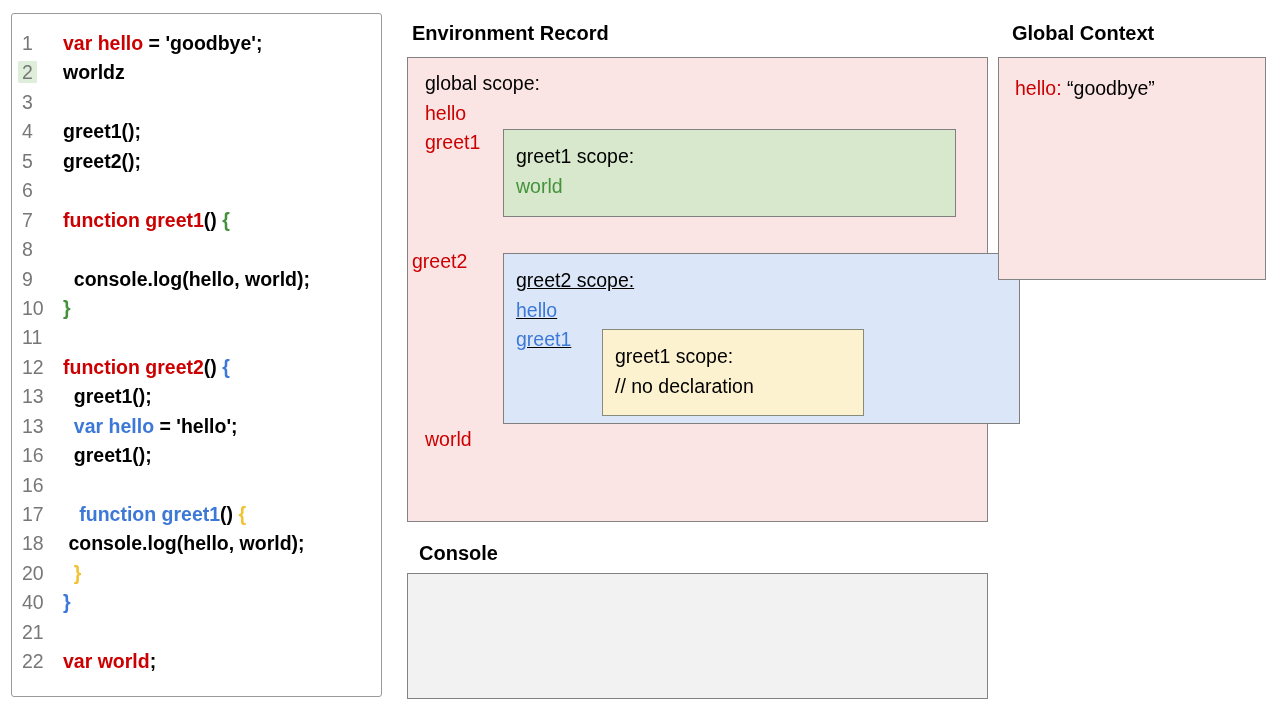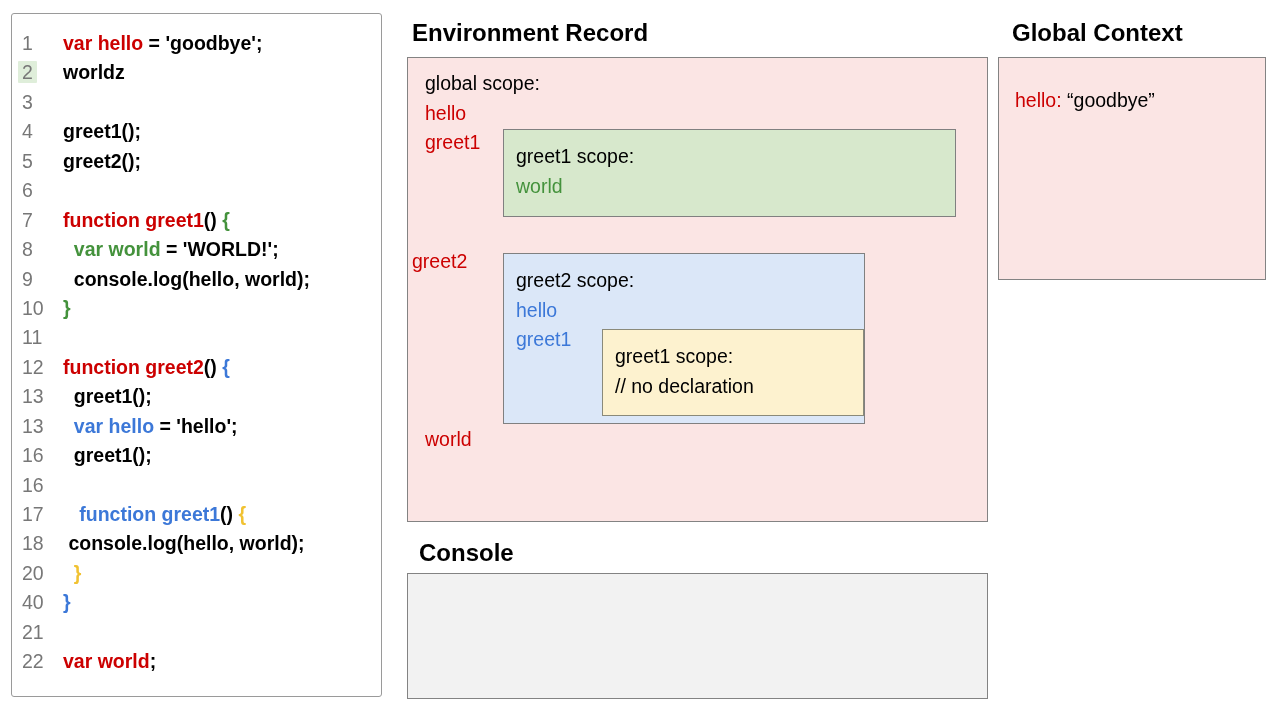--- a/index.html
+++ b/index.html
@@ -15,37 +15,37 @@
   .num{padding:0 4px;margin-left:-4px;border-radius:1px;}
   .num.hl{background:#dfeeda;}
   .ct{white-space:pre;color:#000;font-weight:bold;}
   .c-black{color:#000;}
   .c-red{color:#cc0000;}
   .c-green{color:#44923c;}
   .c-blue{color:#3c78d8;}
   .c-gold{color:#f1c232;}
 
   
-  .title{position:absolute;font-size:24px;font-weight:700;color:#000;line-height:24px;}
+  .title{position:absolute;font-size:20px;font-weight:700;color:#000;line-height:24px;}
   .title-env{left:412px;top:21px;}
   .title-console{left:419px;top:541px;text-align:right;}
   .title-global{left:1012px;top:21px;}
 
   
   .box{position:absolute;box-sizing:border-box;border:1.5px solid #838383;}
   .env-box{left:407px;top:57px;width:581px;height:465px;background:#fbe5e4;}
   .green-box{left:95px;top:71px;width:453px;height:88px;background:#d7e8cc;
              border:1.3px solid #808080;padding:12px 0 0 12px;}
-  .blue-box{left:95px;top:195px;width:362px;height:171px;background:#dbe7f8;
-            border:1.3px solid #808080;padding:12px 0 0 12px;}
+  .blue-box{left:95px;top:195px;width:517px;height:171px;background:#dbe7f8;
+            border:1.3px solid #808080;padding:12px 0 0 12px;text-decoration:underline;}
   .yellow-box{left:98px;top:75px;width:262px;height:87px;background:#fdf2cf;
               border:1.3px solid #8a8a7a;padding:12px 0 0 12px;}
   .console-box{left:407px;top:573px;width:581px;height:126px;background:#f2f2f2;}
   .global-box{left:998px;top:57px;width:268px;height:223px;background:#fbe5e4;
-              padding:28px 0 0 16px;}
+              padding:16px 0 0 16px;}
 
   .scope-text{font-size:19.5px;line-height:29.5px;}
   .env-stack{position:absolute;left:17px;top:11px;}
   .env-greet2{position:absolute;left:4px;top:189px;}
   .env-world{position:absolute;left:17px;top:367px;}
   .t-red{color:#cc0000;}
   .t-green{color:#44923c;}
   .t-blue{color:#3c78d8;}
   .t-black{color:#000;}
 </style>
@@ -79,21 +79,20 @@
         <div class="crow">
           <span class="ln"><span class="num">6</span></span>
           <span class="ct"></span>
         </div>
         <div class="crow">
           <span class="ln"><span class="num">7</span></span>
           <span class="ct"><span class="c-red">function greet1</span><span class="c-black">() </span><span class="c-green">{</span></span>
         </div>
         <div class="crow">
           <span class="ln"><span class="num">8</span></span>
-          <span class="ct"><span class="c-black">  </span><span class="c-green">var world</span><span class="c-black"> = 'WORLD!';</span></span>
         </div>
         <div class="crow">
           <span class="ln"><span class="num">9</span></span>
           <span class="ct"><span class="c-black">  console.log(hello, world);</span></span>
         </div>
         <div class="crow">
           <span class="ln"><span class="num">10</span></span>
           <span class="ct"><span class="c-green">}</span></span>
         </div>
         <div class="crow">

